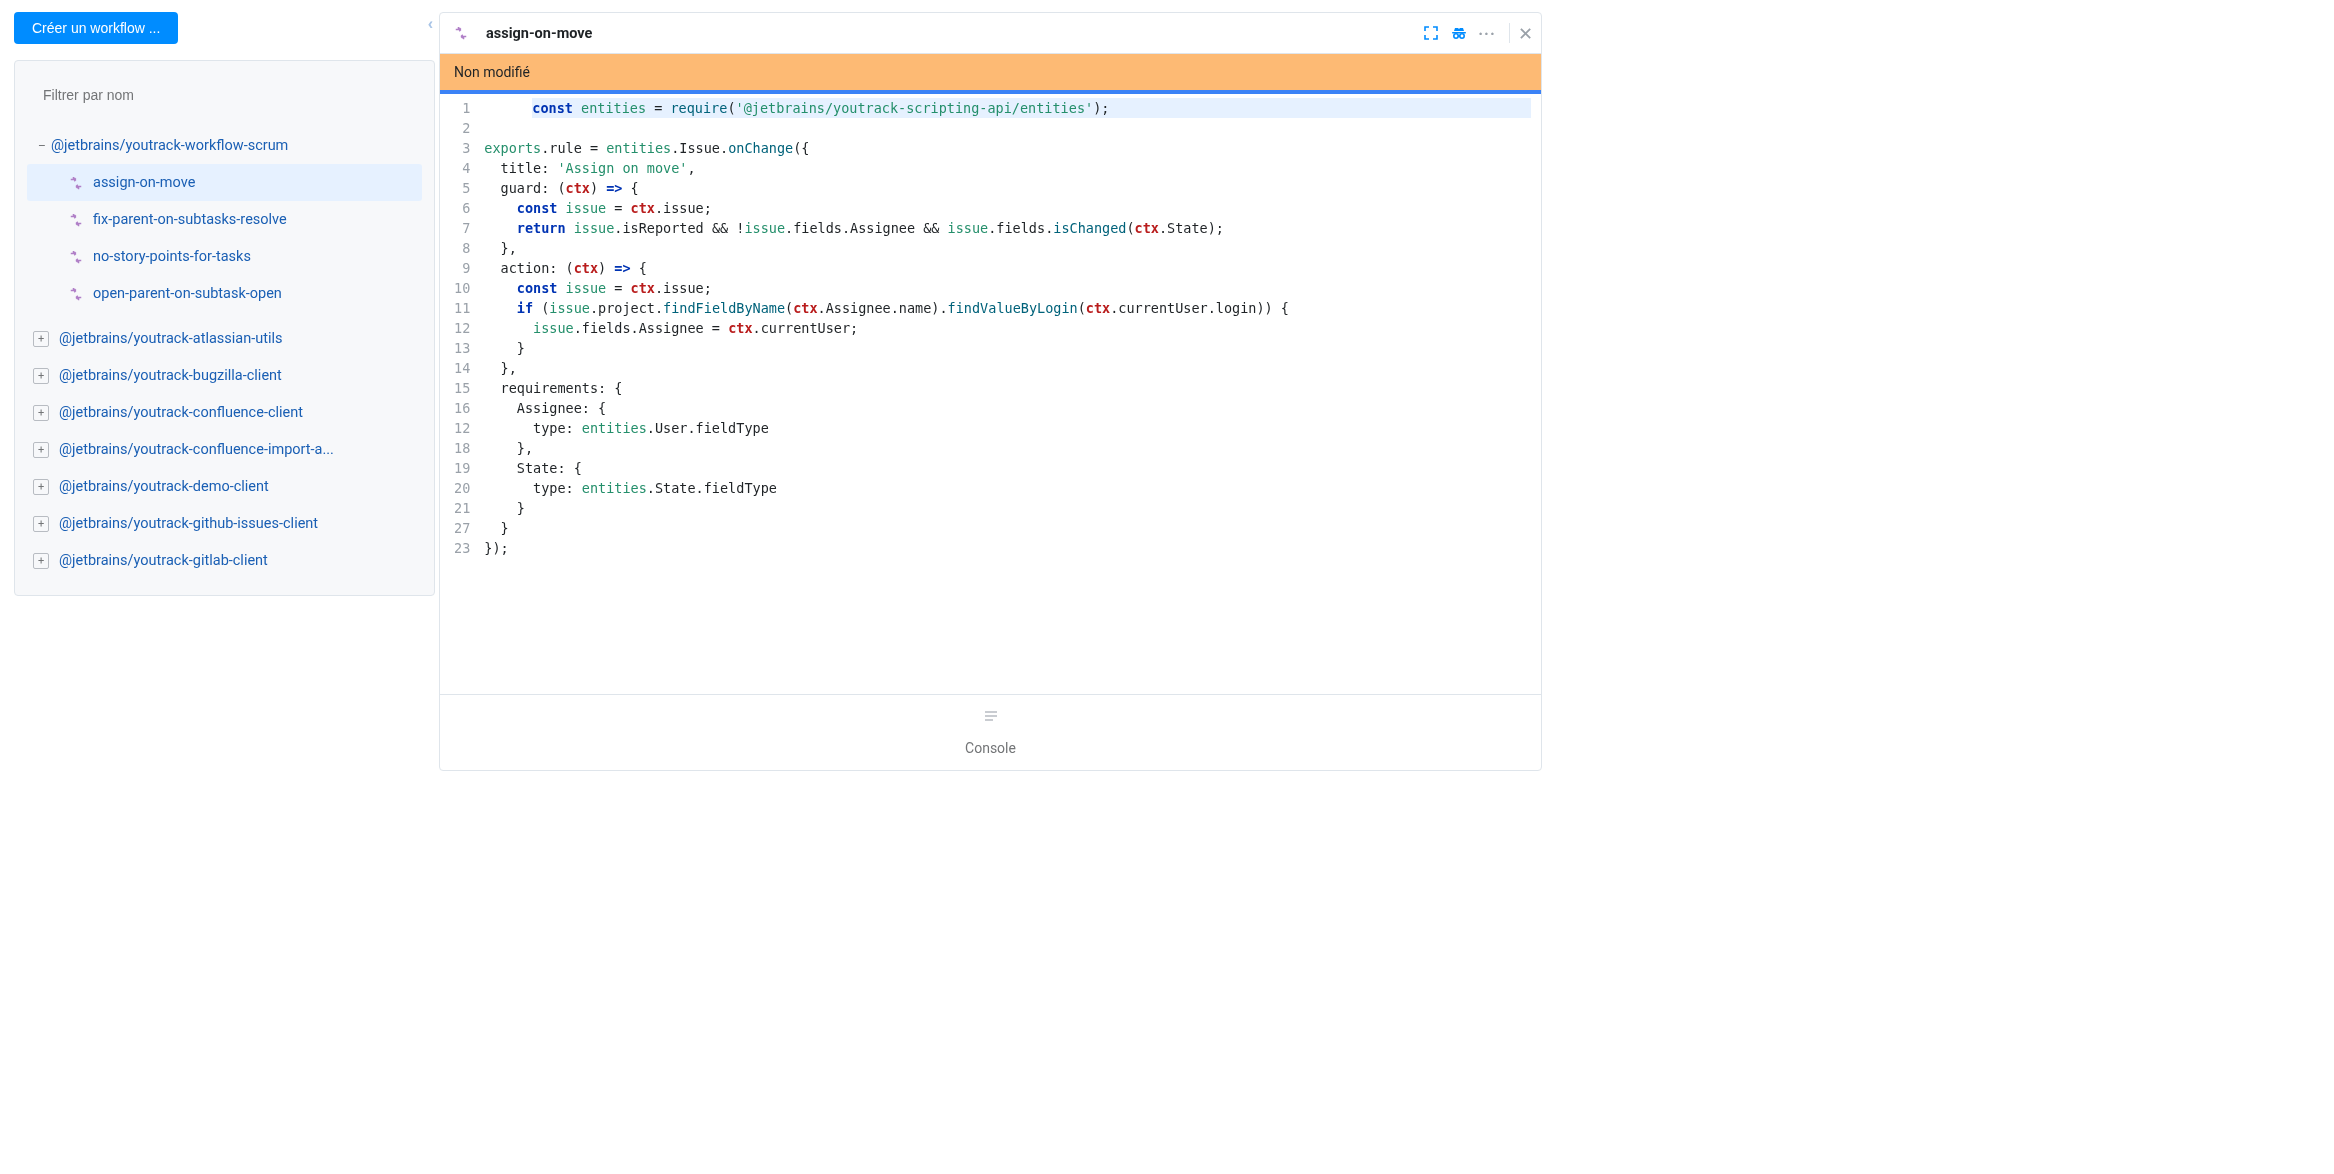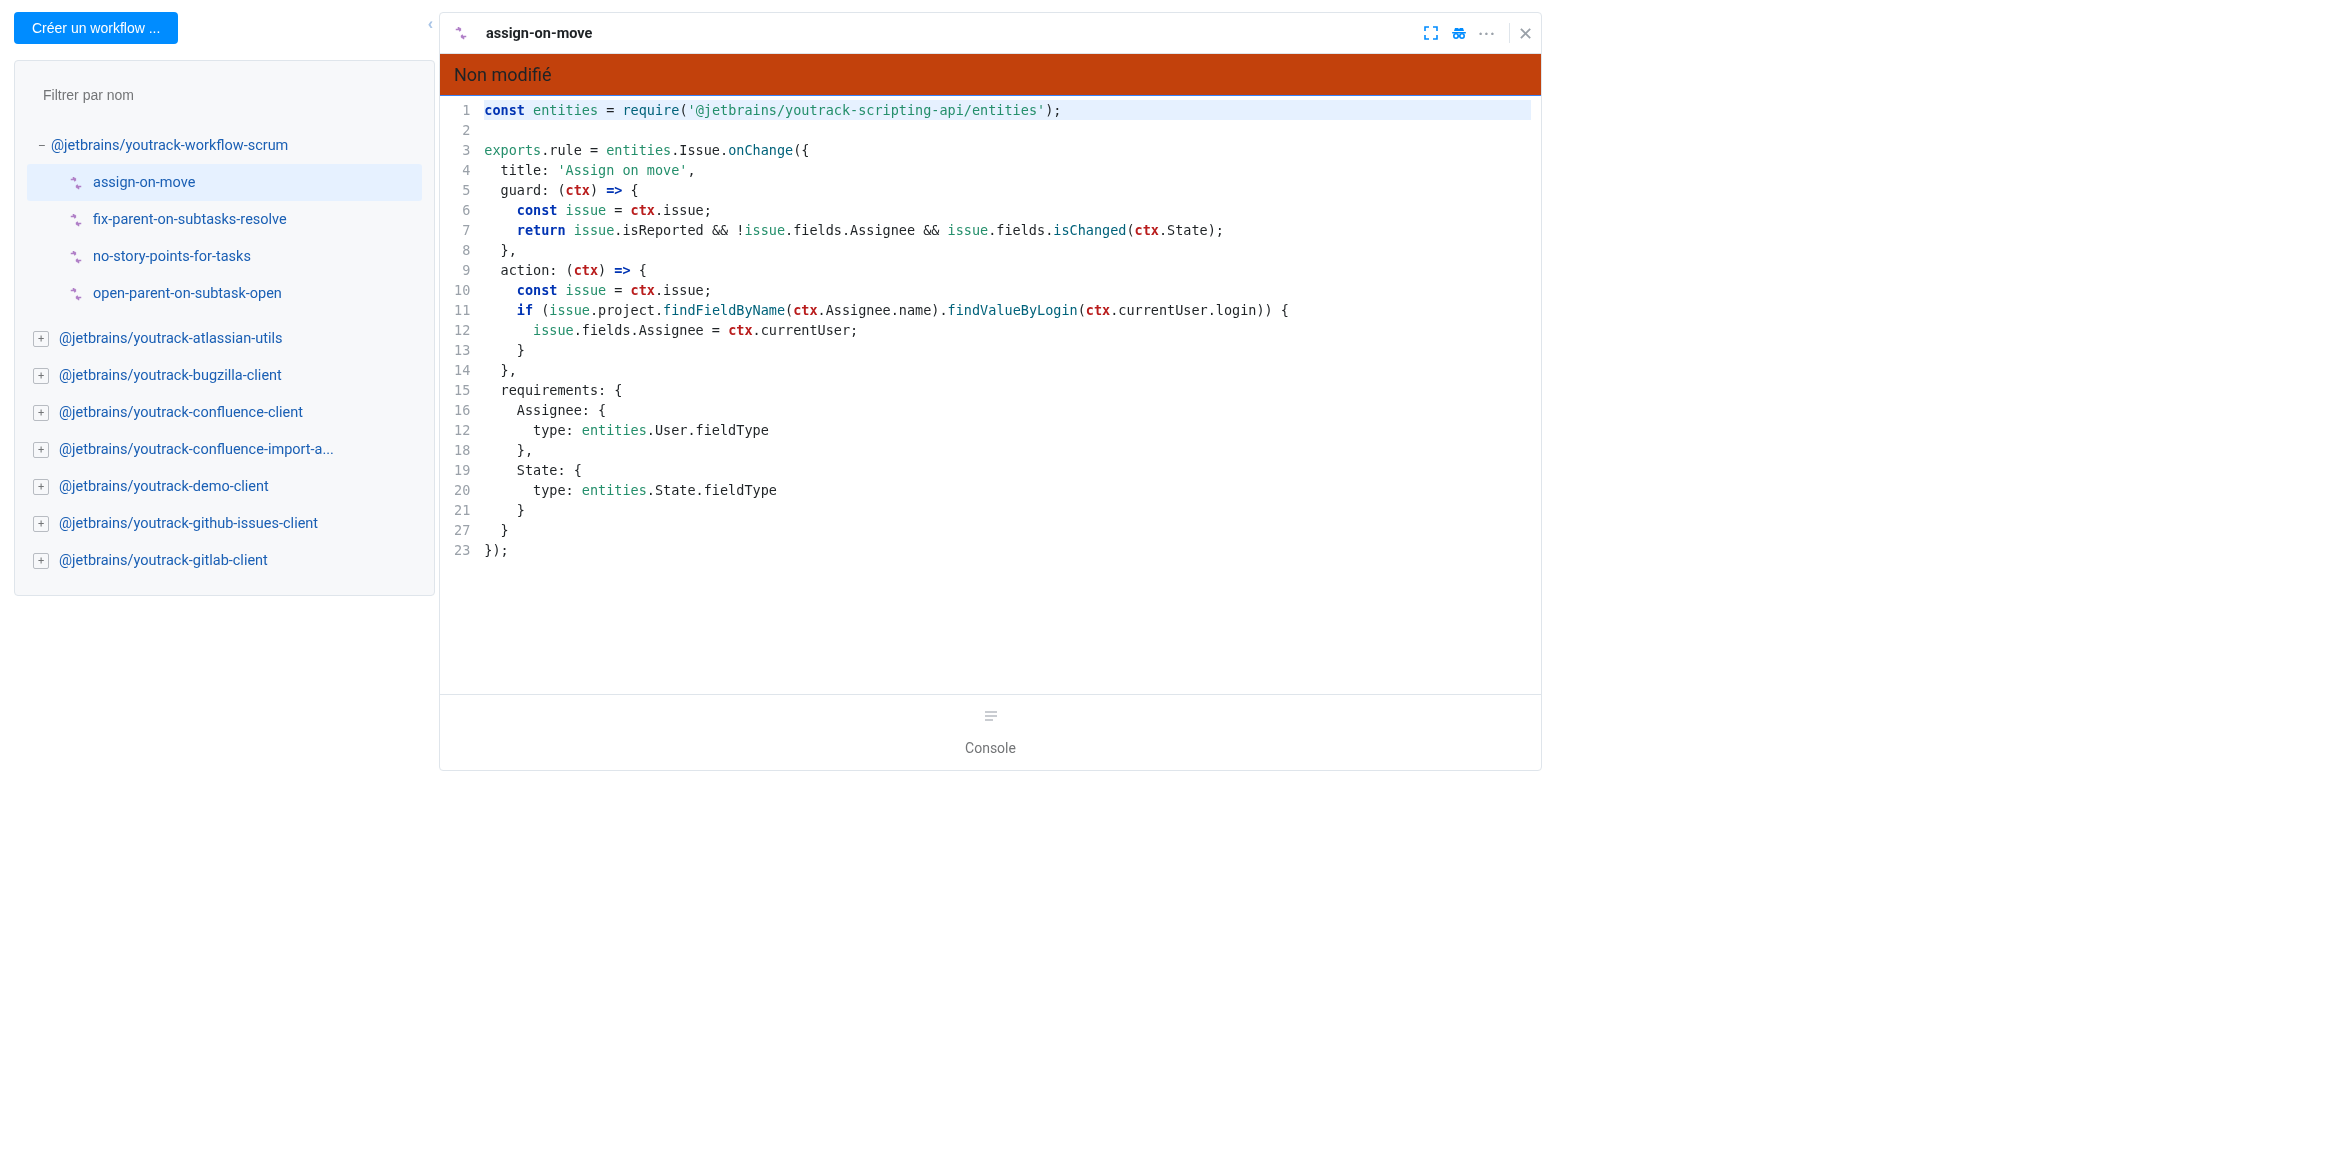--- a/index.html
+++ b/index.html
@@ -135,24 +135,24 @@
   height: 20px;
   display: inline-flex;
   align-items: center;
   justify-content: center;
   cursor: pointer;
   color: #008cff;
 }
 .hdr-icon.gray { color: #9aa1a9; font-weight:700; letter-spacing:1px; font-size:16px;}
 .hdr-icon.close { color: #9aa1a9; font-size: 18px; }
 .status-bar {
-  background: #c2410c;
-  border-bottom: 1px solid #3b82f6;
+  background: #fdba74;
+  border-bottom: 4px solid #3b82f6;
   padding: 10px 14px;
-  font-size: 18px;
+  font-size: 14px;
   color: #1f2326;
 }
 .code-area {
   flex: 1;
   display: flex;
   font-family: "SF Mono", Monaco, Consolas, monospace;
   font-size: 13.5px;
   line-height: 20px;
   overflow: auto;
 }
@@ -162,21 +162,21 @@
   color: #9aa1a9;
   user-select: none;
   background: #fff;
 }
 .code {
   padding: 4px 10px 4px 6px;
   white-space: pre;
   flex: 1;
 }
 .code-line { min-height: 20px; }
-.code-line.hl { background: #e6f1ff; }
+.code-line.hl { background: #e6f1ff; margin-left: 48px; }
 .kw { color: #0033b3; font-weight: 700; }
 .fn { color: #00627a; }
 .ent { color: #248f6b; }
 .str { color: #248f6b; }
 .par { color: #b91c1c; font-weight: 700; text-align: right; }
 .console-bar {
   border-top: 1px solid #dfe5eb;
   padding: 14px 16px;
   display: flex;
   align-items: center;

